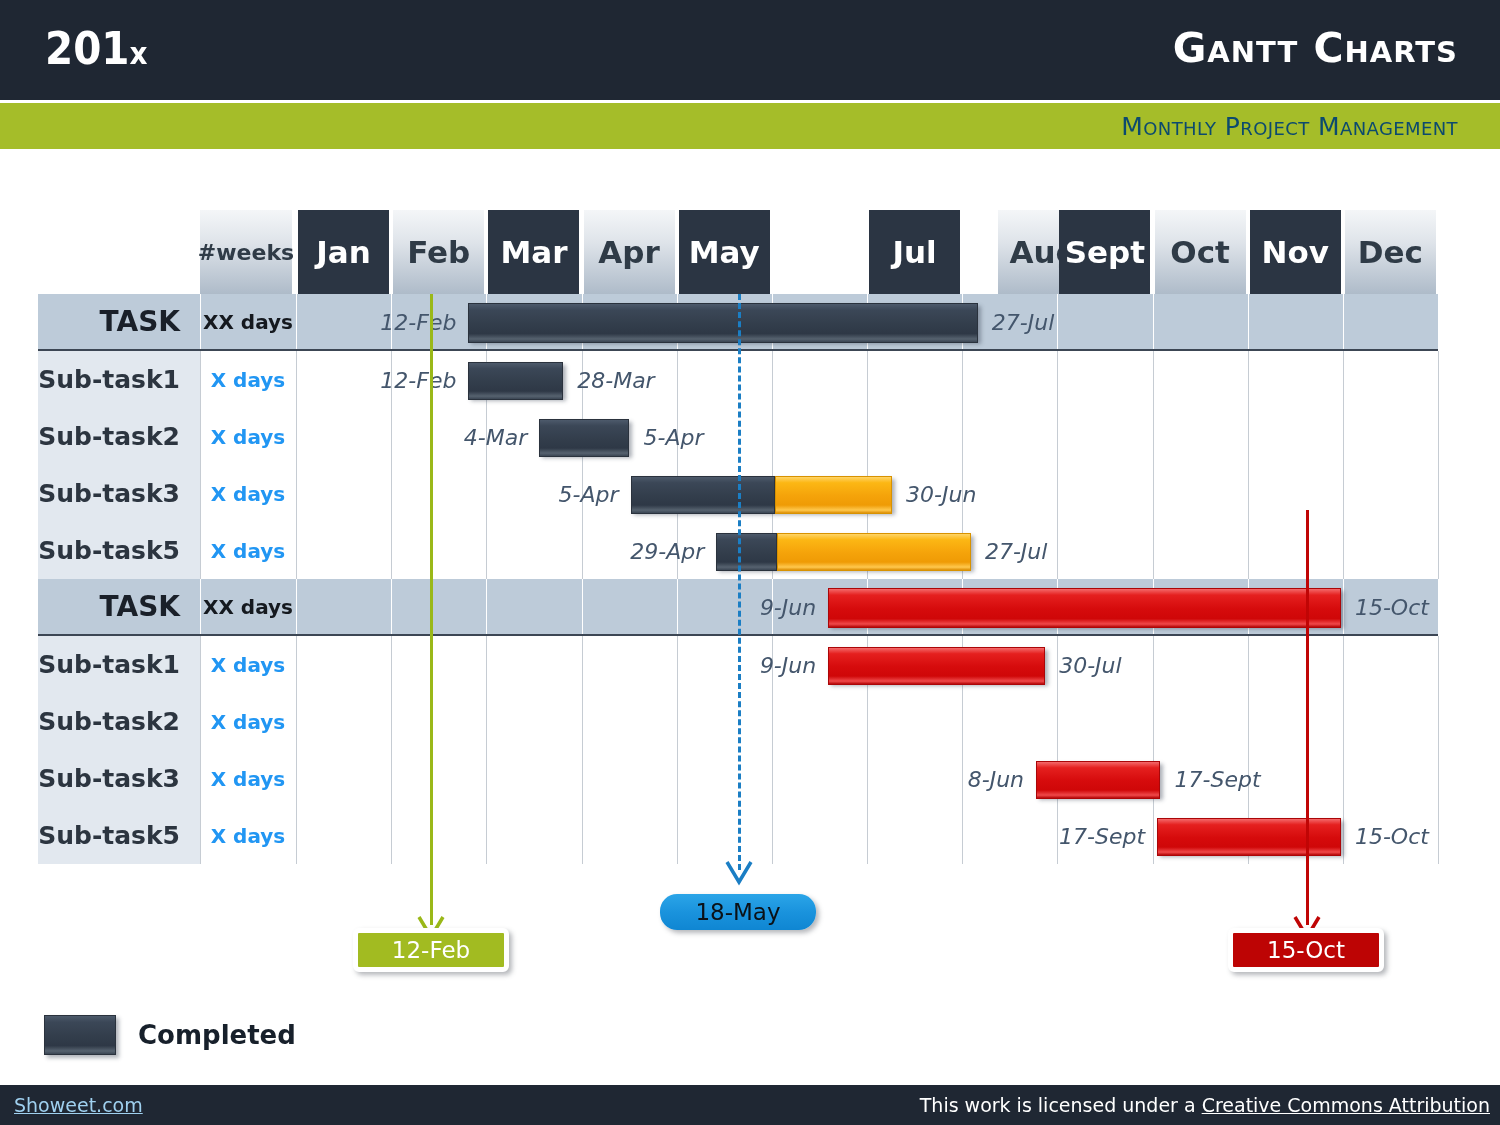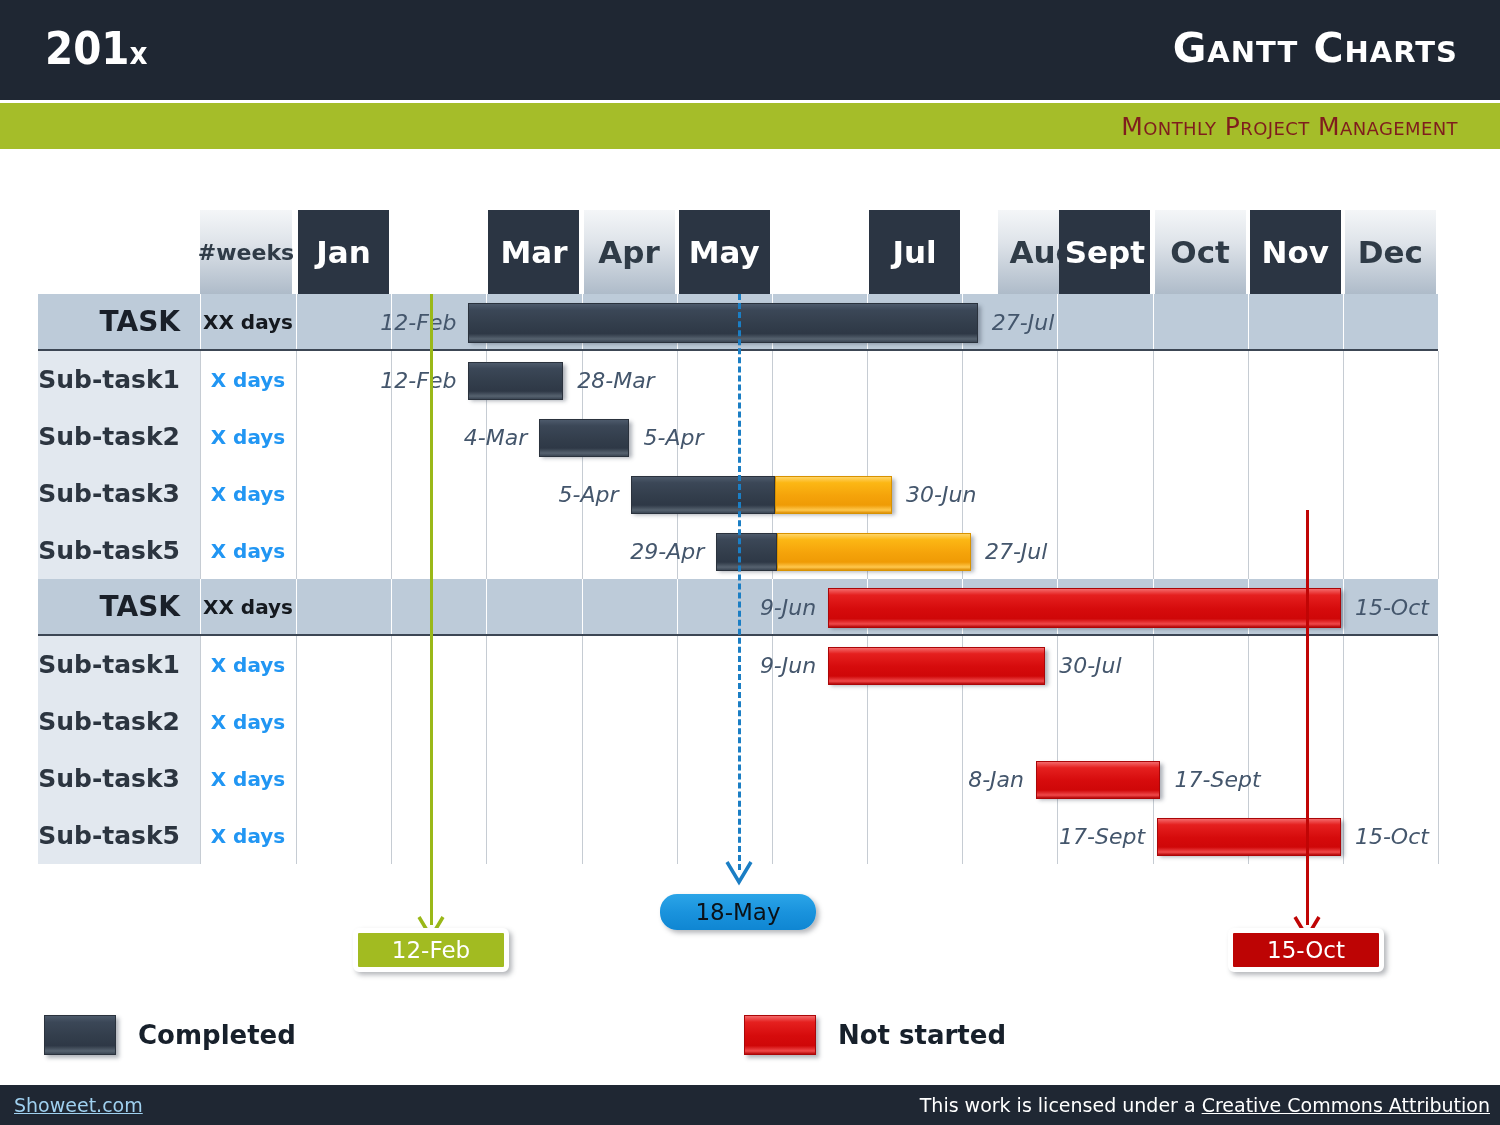--- a/index.html
+++ b/index.html
@@ -36,21 +36,21 @@
     font-variant: small-caps;
     letter-spacing: 1px;
   }
   .green-bar {
     position: absolute; left: 0; top: 103px;
     width: 1500px; height: 46px;
     background: #a5bd29;
   }
   .green-bar-text {
     position: absolute; right: 42px; top: 9px;
-    font-size: 25px; color: #7f1d1d;
+    font-size: 25px; color: #0c4a6e;
     font-family: "DejaVu Sans", sans-serif;
     font-variant: small-caps;
     letter-spacing: 0.4px;
   }
 
   
   #chart {
     position: absolute;
     left: 38px; top: 210px;
     width: 1400px; height: 670px;
@@ -245,20 +245,21 @@
 </div>
 <div class="green-bar">
   <div class="green-bar-text">Monthly Project Management</div>
 </div>
 
 <div id="chart">
 
   <div class="month-head-row" id="month-head">
       <div class="mhead weeks" style="left: 0px; width: 92px;">#weeks</div>
       <div class="mhead dark" style="left: 98px; width: 91.1667px;">Jan</div>
+      <div class="mhead light" style="left: 193.167px; width: 91.1667px;">Feb</div>
       <div class="mhead dark" style="left: 288.333px; width: 91.1667px;">Mar</div>
       <div class="mhead light" style="left: 383.5px; width: 91.1667px;">Apr</div>
       <div class="mhead dark" style="left: 478.667px; width: 91.1667px;">May</div>
       <div class="mhead dark" style="left: 669px; width: 91.1667px;">Jul</div>
       <div class="mhead light" style="left: 798px; width: 91.1667px;">Aug</div>
       <div class="mhead dark" style="left: 859.333px; width: 91.1667px;">Sept</div>
       <div class="mhead light" style="left: 954.5px; width: 91.1667px;">Oct</div>
       <div class="mhead dark" style="left: 1049.67px; width: 91.1667px;">Nov</div>
       <div class="mhead light" style="left: 1144.83px; width: 91.1667px;">Dec</div>
     </div>
@@ -509,21 +510,21 @@
           <i style="left: 1142.83px;"></i>
           <i style="left: 1238px;"></i>
           <i style="left: 0px;"></i>
         </div>
         <div class="task-name">Sub-task3</div>
         <div class="weeks-cell">X days</div>
         <div class="barzone">
           <div class="bar" style="left: 740.016px; width: 124.478px;">
             <div class="seg notstarted" style="width: 100%;"></div>
           </div>
-          <div class="dlabel r" style="right: 413.984px;">8-Jan</div>
+          <div class="dlabel r" style="right: 413.984px;">8-Jun</div>
           <div class="dlabel" style="left: 878.494px;">17-Sept</div>
         </div>
       </div>
       <div class="row sub">
         <div class="row-bg-name"></div>
         <div class="row-bg-grid"></div>
         <div class="gridlines">
           <i style="left: 96px;"></i>
           <i style="left: 191.167px;"></i>
           <i style="left: 286.333px;"></i>
@@ -582,22 +583,18 @@
 </div>
 <div class="callout outlined red" style="left:1228px;top:928px;width:156px;">
   <span>15-Oct</span>
 </div>
 
 <div class="legend" id="legend">
     <div class="legend-item" style="left: 0px;">
       <div class="swatch seg completed"></div>
       <div class="legend-label">Completed</div>
     </div>
-    <div class="legend-item" style="left: 700px;">
-      <div class="swatch seg notstarted"></div>
-      <div class="legend-label">Not started</div>
-    </div>
   </div>
 
 <div class="footer">
   <div class="footer-left">Showeet.com</div>
   <div class="footer-right"><span>This work is licensed under a </span><span class="cc-link">Creative Commons Attribution</span></div>
 </div>
 
 </body></html>

